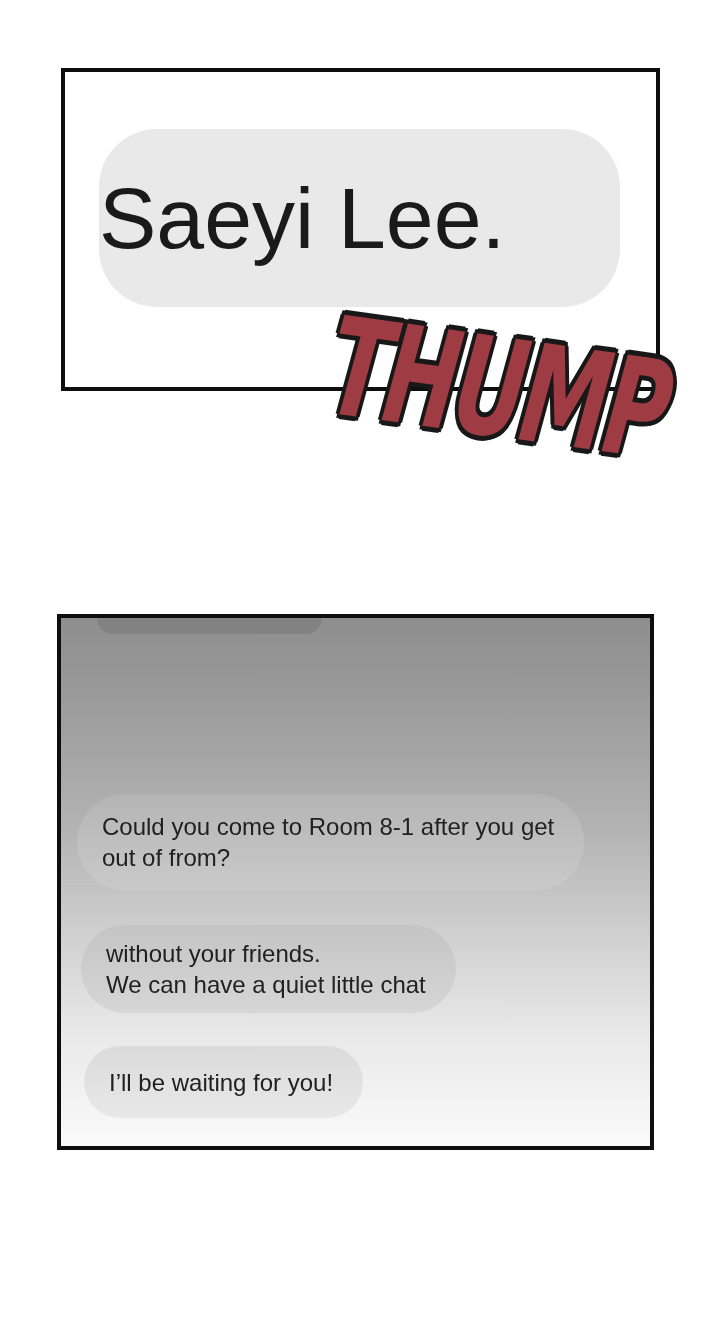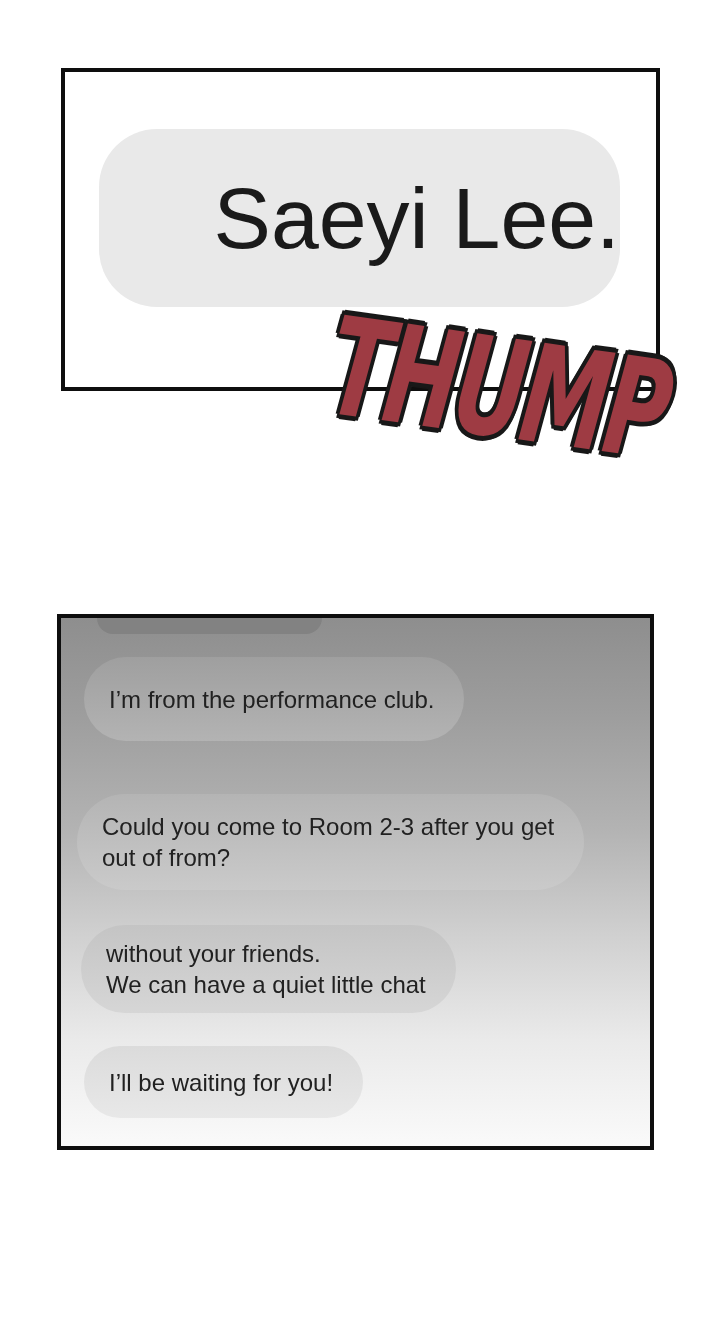--- a/index.html
+++ b/index.html
@@ -24,21 +24,21 @@
     background: #ffffff;
   }
   .name-bubble {
     position: absolute;
     left: 34px; top: 57px;
     width: 521px; height: 178px;
     background: #e9e9e9;
     border-radius: 58px;
     display: flex;
     align-items: center;
-    justify-content: flex-end;
+    justify-content: flex-start;
   }
   .name-text {
     font-size: 86px;
     line-height: 1;
     color: #1a1a1a;
     white-space: nowrap;
   }
 
   
   .sfx {
@@ -128,26 +128,23 @@
   </section>
 
   <div class="sfx">
     <span class="sfx-text" style="color: rgb(158, 59, 67);">THUMP</span>
   </div>
 
   <section class="panel panel-chat">
 
     <div class="bubble bubble-partial"></div>
 
-    <div class="bubble bubble-1">
-      <span class="line">I’m from the performance club.</span>
-    </div>
 
     <div class="bubble bubble-2">
-      <span class="line">Could you come to Room 2-3 after you get</span>
+      <span class="line">Could you come to Room 8-1 after you get</span>
       <span class="line">out of from?</span>
     </div>
 
     <div class="bubble bubble-3">
       <span class="line">without your friends.</span>
       <span class="line">We can have a quiet little chat</span>
     </div>
 
     <div class="bubble bubble-4">
       <span class="line">I’ll be waiting for you!</span>

